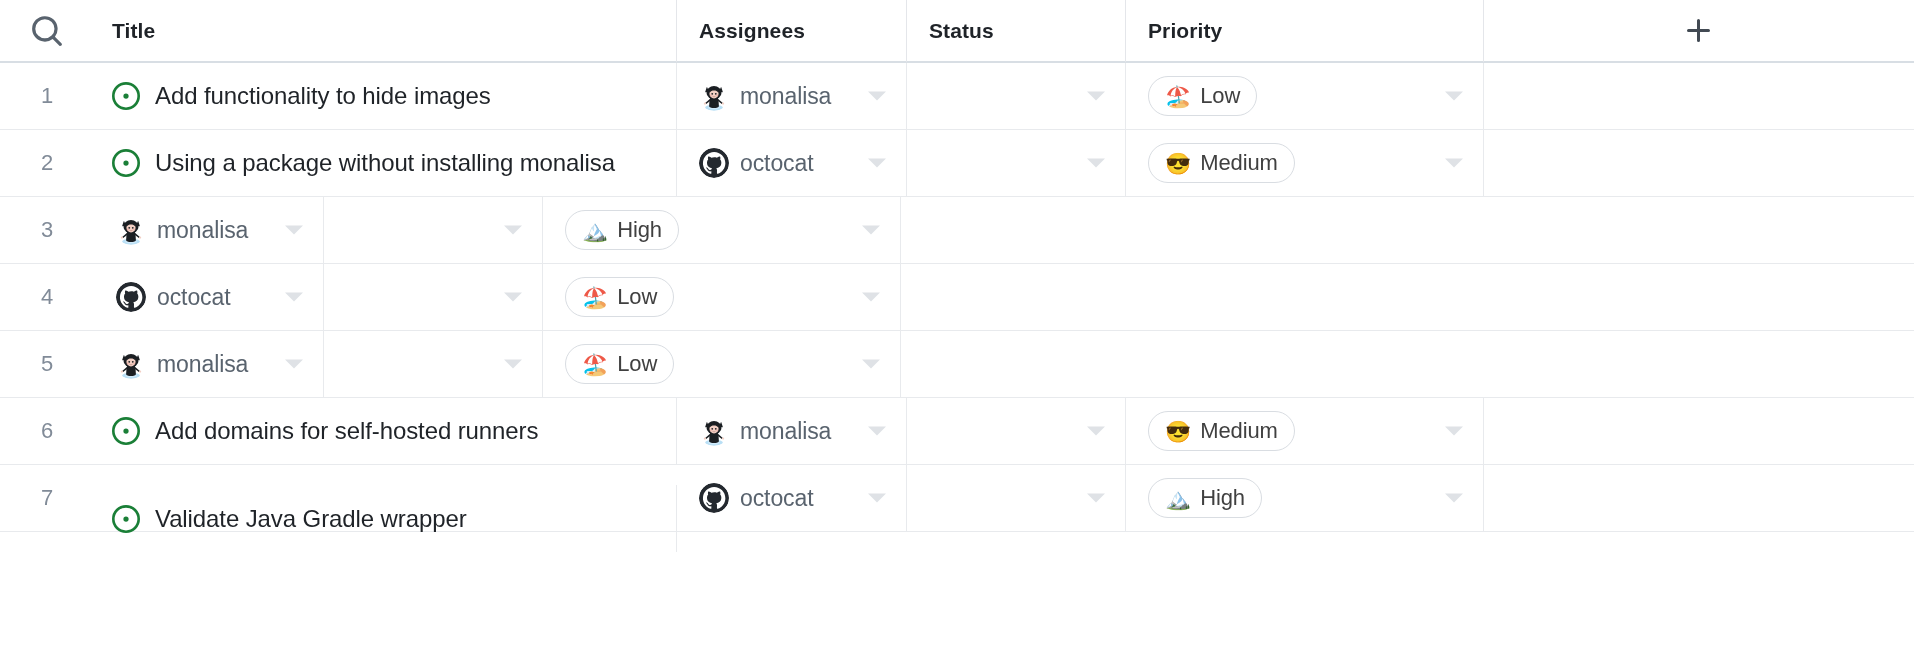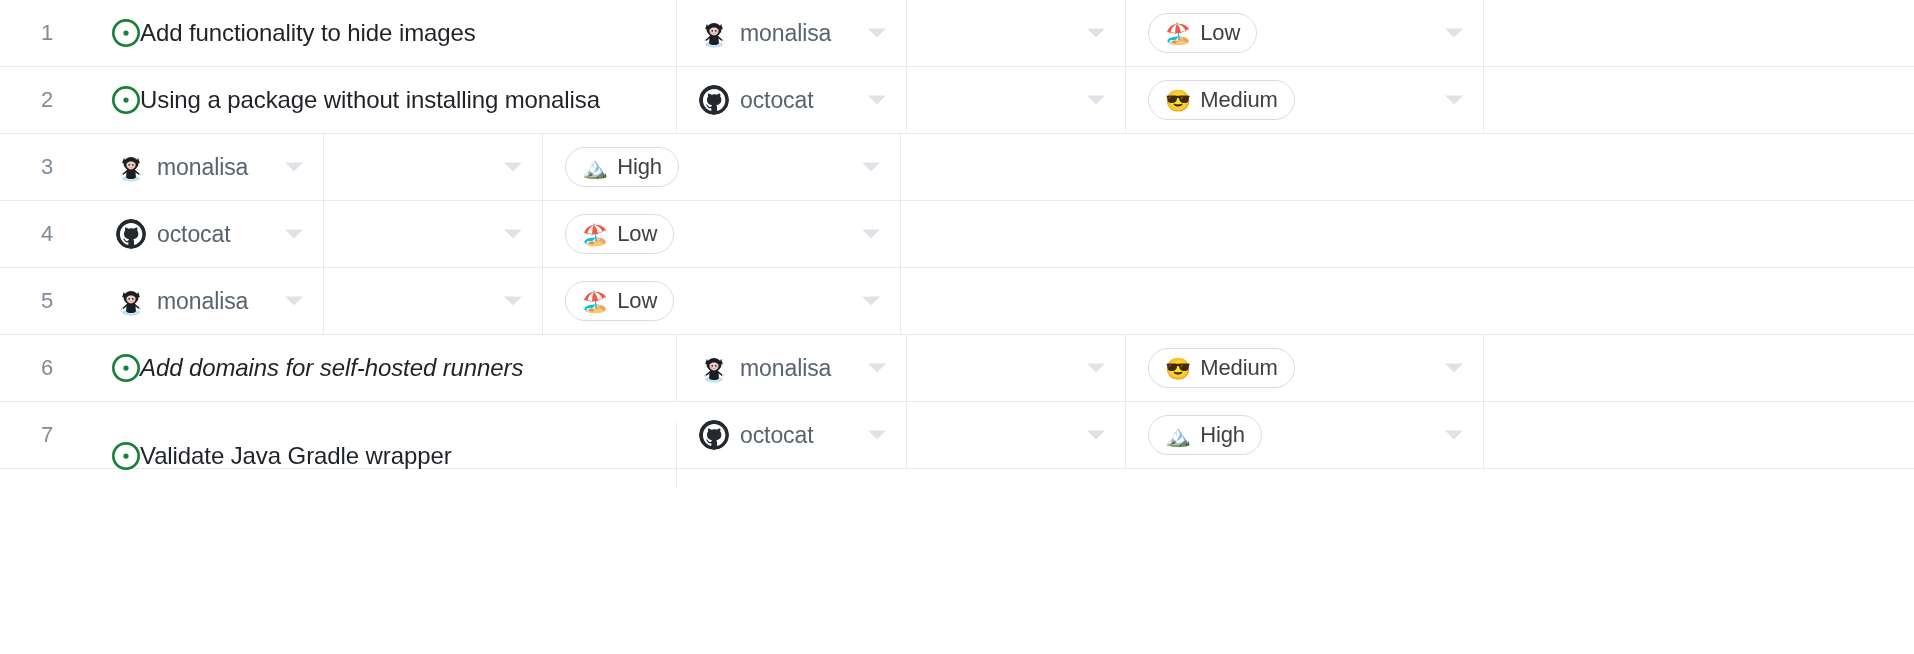--- a/index.html
+++ b/index.html
@@ -30,21 +30,21 @@
 
   
   .row { display:flex; height:67px; align-items:center; border-bottom:1px solid #e8eaed;
          background:#fff; position:relative; }
   .cell { height:67px; display:flex; align-items:center; position:relative; flex:none; }
   .cell.divider::after { content:""; position:absolute; right:0; top:0;
          width:1px; height:67px; background:#e8eaed; }
 
   .rownum { font-size:22px; color:#818b98; font-weight:400; }
 
-  .title-wrap { display:flex; align-items:center; gap:0; }
+  .title-wrap { display:flex; align-items:center; gap:15px; }
   .issue-ico { width:28px; height:28px; flex:none; color:#1a7f37; }
   .title-txt { font-size:24px; color:#1f2328; white-space:nowrap; letter-spacing:-0.1px; }
 
   
   .assn-wrap { display:flex; align-items:center; gap:11px; }
   .avatar { width:30px; height:30px; border-radius:50%; flex:none; overflow:hidden;
             display:block; background:#fff; }
   .assn-name { font-size:23px; color:#59636e; letter-spacing:-0.1px; }
 
   
@@ -56,20 +56,54 @@
   .pill { display:inline-flex; align-items:center; gap:9px; height:40px; padding:0 16px;
           border:1px solid #d9dde2; border-radius:20px; background:#fff; }
   .pill-emoji { font-size:21px; line-height:1; }
   .pill-txt { font-size:22px; color:#404040; letter-spacing:-0.1px; }
 </style>
 </head>
 <body>
 
 <div class="grid">
 
+  <div class="hdr">
+
+    <div class="hdr-cell c-num">
+      <span class="search-ico">
+        <svg viewBox="0 0 16 16" fill="currentColor" width="34" height="34">
+          <path d="M10.68 11.74a6 6 0 0 1-7.922-8.982 6 6 0 0 1 8.982 7.922l3.04 3.04a.749.749 0 0 1-.326 1.275.749.749 0 0 1-.734-.215ZM11.5 7a4.499 4.499 0 1 0-8.997 0A4.499 4.499 0 0 0 11.5 7Z"></path>
+        </svg>
+      </span>
+    </div>
+
+    <div class="hdr-cell c-title divider">
+      <span class="hdr-label">Title</span>
+    </div>
+
+    <div class="hdr-cell c-assn divider">
+      <span class="hdr-label">Assignees</span>
+    </div>
+
+    <div class="hdr-cell c-stat divider">
+      <span class="hdr-label">Status</span>
+    </div>
+
+    <div class="hdr-cell c-prio divider">
+      <span class="hdr-label">Priority</span>
+    </div>
+
+    <div class="hdr-cell c-last">
+      <span class="plus-btn">
+        <svg viewBox="0 0 16 16" fill="currentColor" width="32" height="32">
+          <path d="M7.75 2a.75.75 0 0 1 .75.75V7h4.25a.75.75 0 0 1 0 1.5H8.5v4.25a.75.75 0 0 1-1.5 0V8.5H2.75a.75.75 0 0 1 0-1.5H7V2.75A.75.75 0 0 1 7.75 2Z"></path>
+        </svg>
+      </span>
+    </div>
+  </div>
 
   <div id="tbody">
       <div class="row">
         <div class="cell c-num" style="justify-content: center;">
           <span class="rownum">1</span>
         </div>
         <div class="cell c-title divider" style="padding-left: 18px;">
           <div class="title-wrap">
             <span class="issue-ico"><svg viewBox="0 0 16 16" fill="currentColor" width="28" height="28">
                 <path d="M8 9.5a1.5 1.5 0 1 0 0-3 1.5 1.5 0 0 0 0 3Z"></path>
@@ -300,21 +334,21 @@
             <span class="pill-txt">Low</span>
           </span>
           <span class="caret"></span>
         </div>
         <div class="cell c-last"></div>
       </div>
       <div class="row">
         <div class="cell c-num" style="justify-content: center;">
           <span class="rownum">6</span>
         </div>
-        <div class="cell c-title divider" style="padding-left: 18px; font-style: italic;">
+        <div class="cell c-title divider" style="padding-left: 18px;">
           <div class="title-wrap">
             <span class="issue-ico"><svg viewBox="0 0 16 16" fill="currentColor" width="28" height="28">
                 <path d="M8 9.5a1.5 1.5 0 1 0 0-3 1.5 1.5 0 0 0 0 3Z"></path>
                 <path d="M8 0a8 8 0 1 1 0 16A8 8 0 0 1 8 0ZM1.5 8a6.5 6.5 0 1 0 13 0 6.5 6.5 0 0 0-13 0Z"></path>
               </svg></span>
             <span class="title-txt">Add domains for self-hosted runners</span>
           </div>
         </div>
         <div class="cell c-assn divider" style="padding-left: 22px;">
           <div class="assn-wrap">

